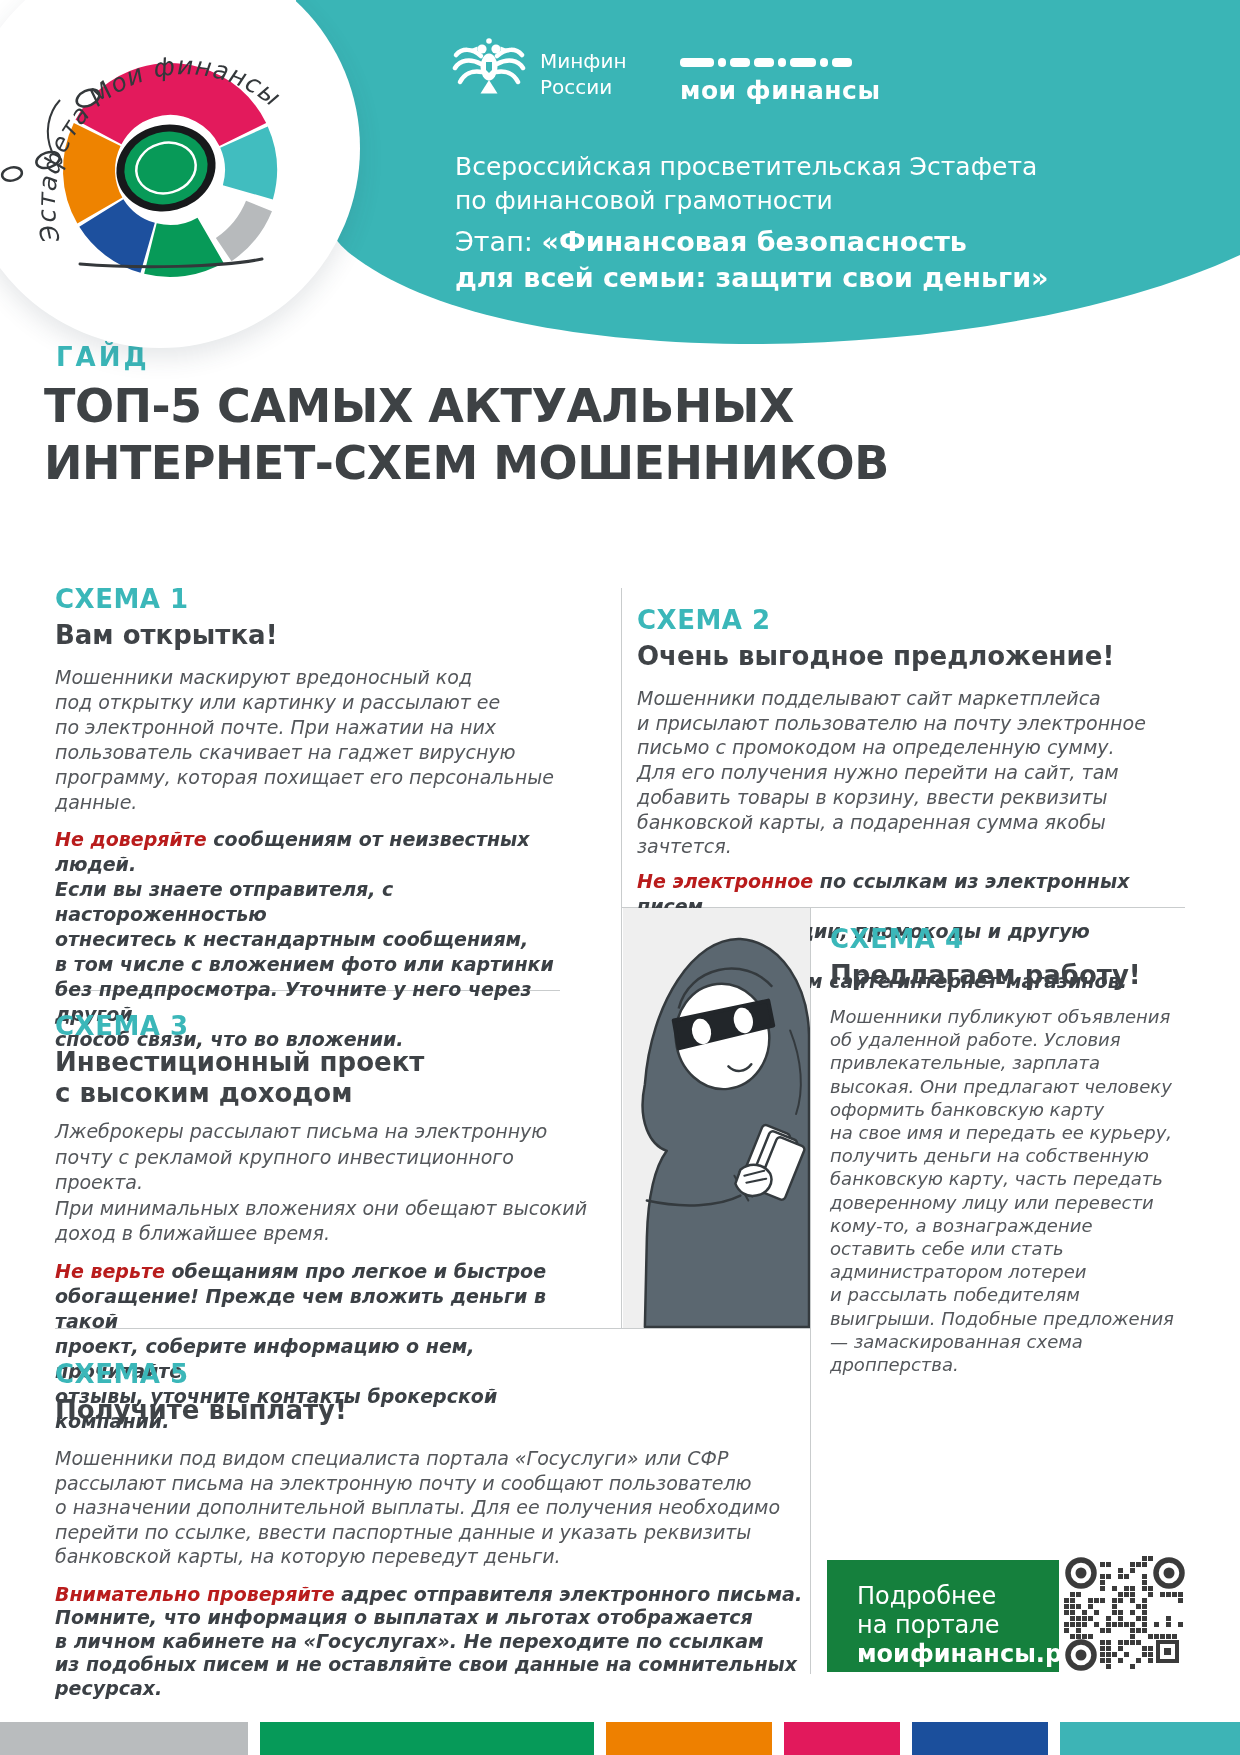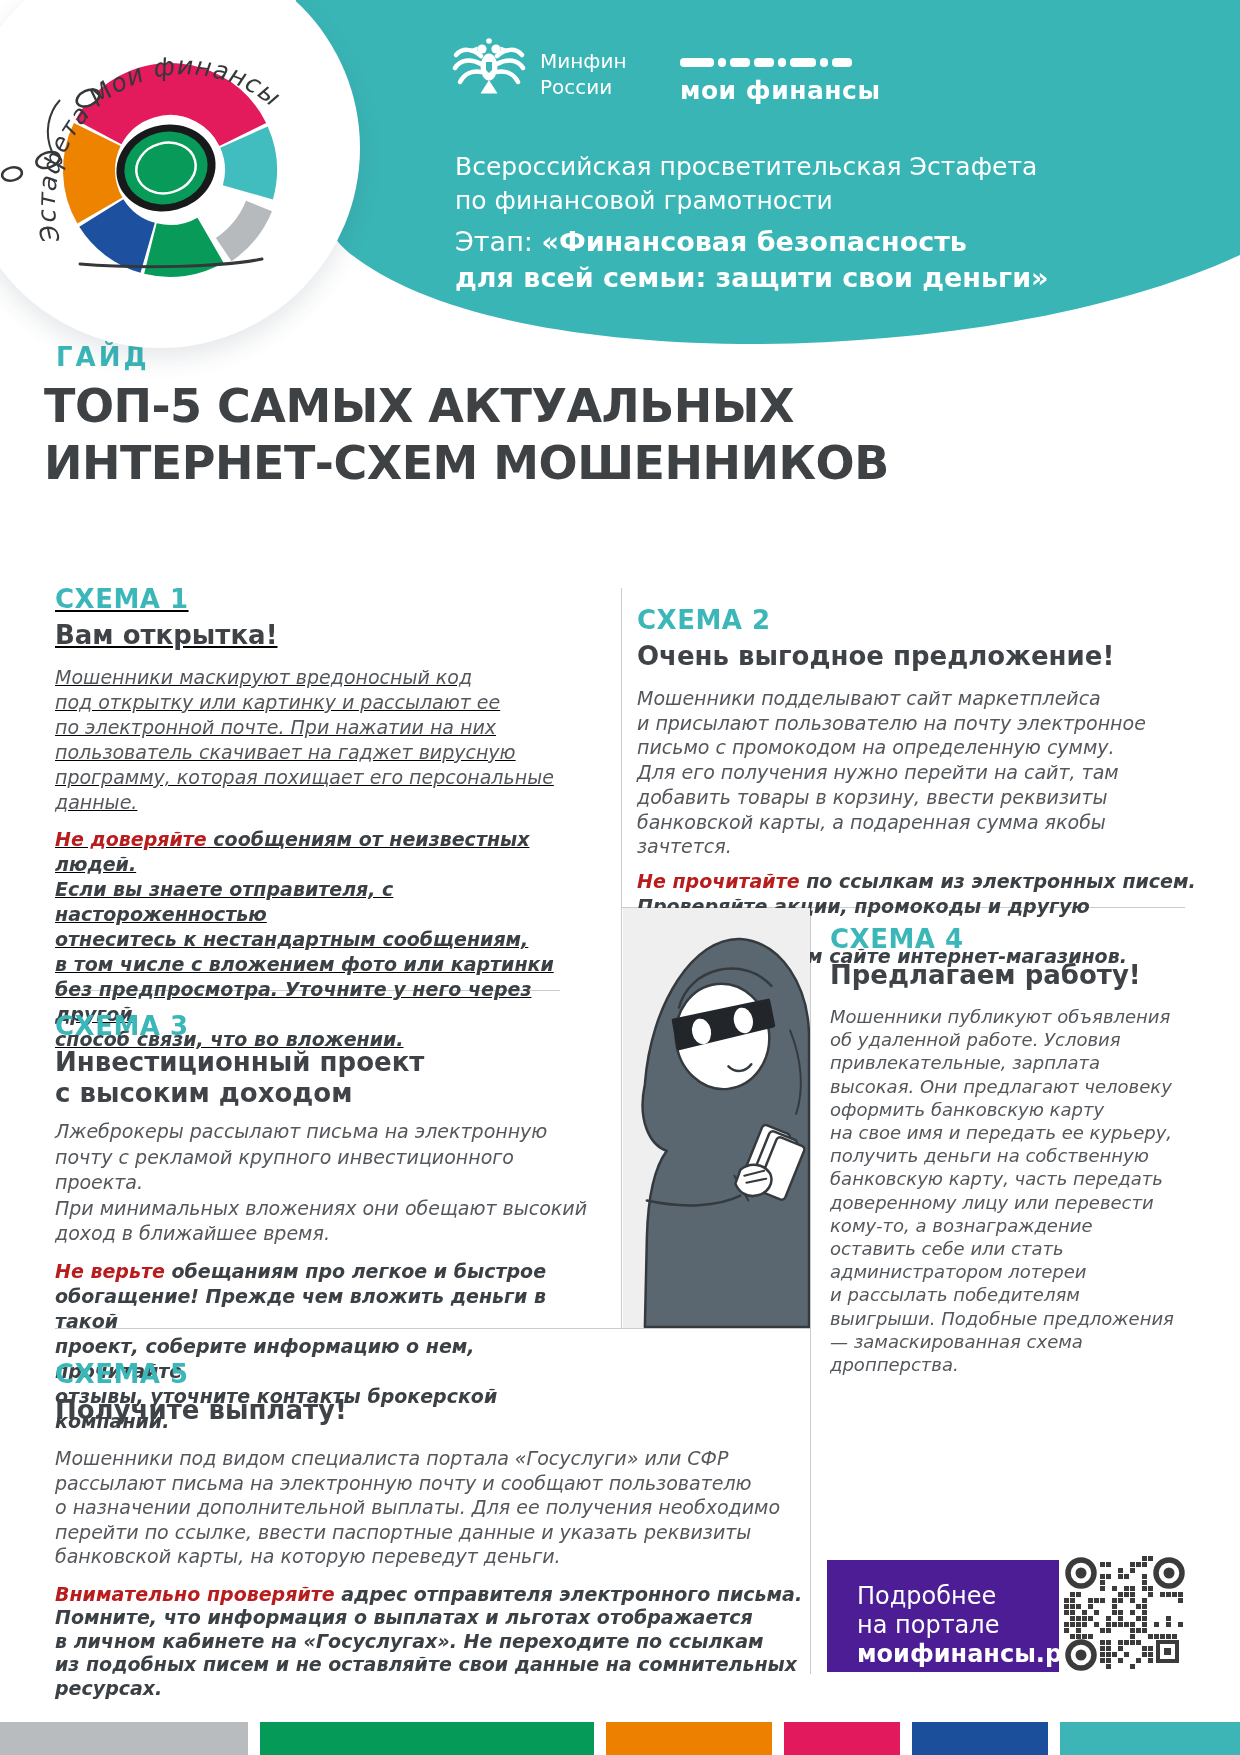--- a/index.html
+++ b/index.html
@@ -39,21 +39,21 @@
   .s4 .scheme-advice{font-size:18px;line-height:23.4px;}
   .s5 .scheme-body{line-height:24.5px;margin-top:20px;}
   .s5 .scheme-advice{line-height:23.5px;margin-top:14px;}
   
   .vline,.hline{position:absolute;background:#c9cccd;}
   .vline{width:1px;}
   .hline{height:1px;}
   
   .illu{position:absolute;left:623px;top:908px;width:187px;height:420px;background:#efefef;}
   
-  .cta{position:absolute;left:827px;top:1560px;width:232px;height:112px;background:#4c1d95;
+  .cta{position:absolute;left:827px;top:1560px;width:232px;height:112px;background:#15803d;
        color:#fff;box-sizing:border-box;padding:22px 16px 0 30px;}
   .cta-text{font-size:24px;line-height:29px;white-space:pre-line;}
   .cta-portal{font-size:24px;line-height:29px;font-weight:700;}
   .qr{position:absolute;left:1064px;top:1556px;}
   
   .stripes{position:absolute;left:0;bottom:0;height:33px;display:flex;gap:12px;}
   .stripe{height:33px;}
 </style>
 </head>
 <body>
@@ -145,21 +145,21 @@
   <div class="guide-label">ГАЙД</div>
   <h1 class="main-title">ТОП-5 САМЫХ АКТУАЛЬНЫХ
 ИНТЕРНЕТ-СХЕМ МОШЕННИКОВ</h1>
 
   <div class="vline" style="left:621px;top:588px;height:740px;"></div>
   <div class="vline" style="left:810px;top:908px;height:766px;"></div>
   <div class="hline" style="left:55px;top:990px;width:505px;"></div>
   <div class="hline" style="left:622px;top:907px;width:563px;"></div>
   <div class="hline" style="left:55px;top:1328px;width:755px;"></div>
 
-  <section class="scheme" style="left:55px;top:585px;width:545px;text-decoration:underline;">
+  <section class="scheme" style="left:55px;top:585px;width:545px;">
     <div class="scheme-label">СХЕМА 1</div>
     <div class="scheme-title">Вам открытка!</div>
     <div class="scheme-body">Мошенники маскируют вредоносный код
 под открытку или картинку и рассылают ее
 по электронной почте. При нажатии на них
 пользователь скачивает на гаджет вирусную
 программу, которая похищает его персональные
 данные.</div>
     <div class="scheme-advice"><span class="advice-lead">Не доверяйте</span><span> сообщениям от неизвестных людей.
 Если вы знаете отправителя, с настороженностью
@@ -171,21 +171,21 @@
 
   <section class="scheme" style="left:637px;top:606px;width:560px;">
     <div class="scheme-label">СХЕМА 2</div>
     <div class="scheme-title">Очень выгодное предложение!</div>
     <div class="scheme-body" style="line-height:24.7px;">Мошенники подделывают сайт маркетплейса
 и присылают пользователю на почту электронное
 письмо с промокодом на определенную сумму.
 Для его получения нужно перейти на сайт, там
 добавить товары в корзину, ввести реквизиты
 банковской карты, а подаренная сумма якобы зачтется.</div>
-    <div class="scheme-advice" style="margin-top:10px;"><span class="advice-lead">Не прочитайте</span><span> по ссылкам из электронных писем.
+    <div class="scheme-advice" style="margin-top:10px;"><span class="advice-lead">Не электронное</span><span> по ссылкам из электронных писем.
 Проверяйте акции, промокоды и другую информацию
 на официальном сайте интернет-магазинов.</span></div>
   </section>
 
   <section class="scheme" style="left:55px;top:1012px;width:545px;">
     <div class="scheme-label">СХЕМА 3</div>
     <div class="scheme-title">Инвестиционный проект
 с высоким доходом</div>
     <div class="scheme-body" style="margin-top:10px;line-height:25.5px;">Лжеброкеры рассылают письма на электронную
 почту с рекламой крупного инвестиционного проекта.

